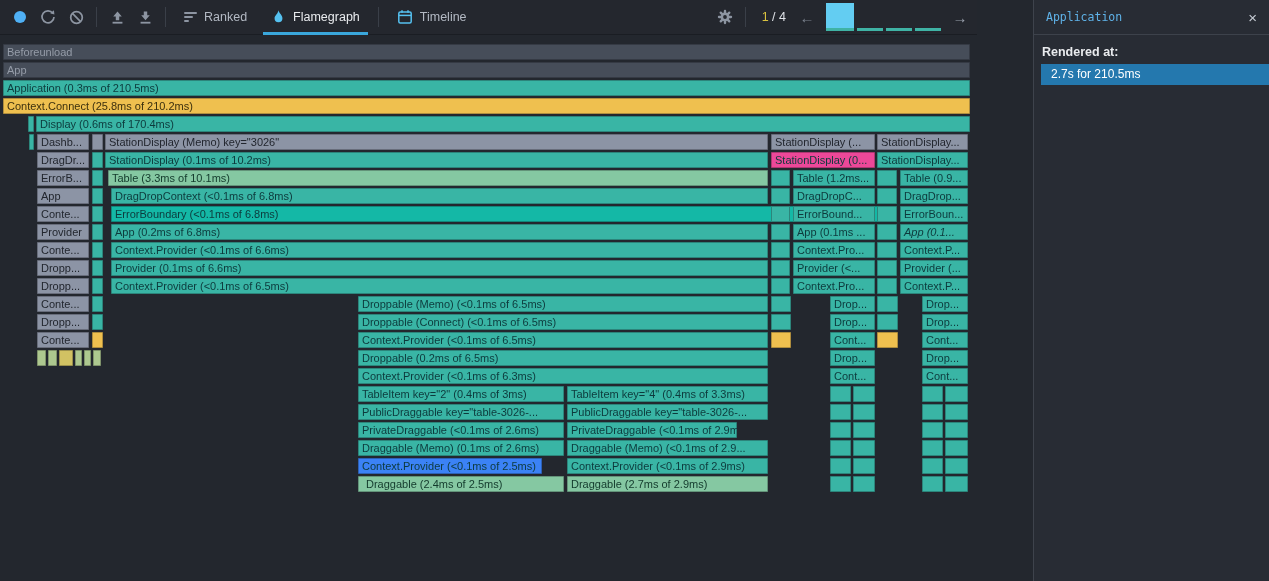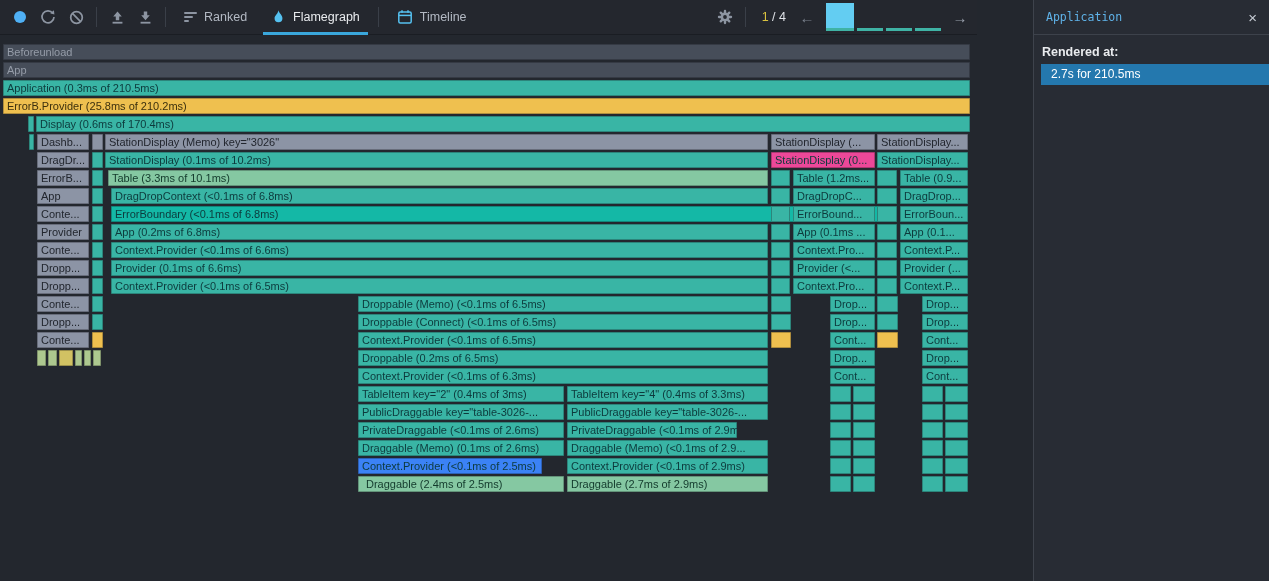--- a/index.html
+++ b/index.html
@@ -139,21 +139,21 @@
           <div class="cbar" style="width: 26px; height: 3px; background: rgb(63, 179, 165);"></div>
         </div>
       <div class="navarrow">→</div>
     </div>
   </div>
 
   <div class="flame" id="flame">
       <div class="seg" style="left: 3px; top: 9px; width: 967px; height: 16px; background: rgb(70, 77, 89); color: rgb(149, 156, 168);">Beforeunload</div>
       <div class="seg" style="left: 3px; top: 27px; width: 967px; height: 16px; background: rgb(70, 77, 89); color: rgb(149, 156, 168);">App</div>
       <div class="seg" style="left: 3px; top: 45px; width: 967px; height: 16px; background: rgb(57, 181, 165); color: rgb(13, 58, 60);">Application (0.3ms of 210.5ms)</div>
-      <div class="seg" style="left: 3px; top: 63px; width: 967px; height: 16px; background: rgb(239, 192, 79); color: rgb(60, 48, 14);">ErrorB.Provider (25.8ms of 210.2ms)</div>
+      <div class="seg" style="left: 3px; top: 63px; width: 967px; height: 16px; background: rgb(239, 192, 79); color: rgb(60, 48, 14);">Context.Connect (25.8ms of 210.2ms)</div>
       <div class="seg" style="left: 28px; top: 81px; width: 6px; height: 16px; background: rgb(57, 181, 165); color: rgb(13, 58, 60);"></div>
       <div class="seg" style="left: 36px; top: 81px; width: 934px; height: 16px; background: rgb(57, 181, 165); color: rgb(13, 58, 60);">Display (0.6ms of 170.4ms)</div>
       <div class="seg" style="left: 29px; top: 99px; width: 5px; height: 16px; background: rgb(57, 181, 165); color: rgb(13, 58, 60);"></div>
       <div class="seg" style="left: 37px; top: 99px; width: 52px; height: 16px; background: rgb(140, 148, 165); color: rgb(34, 38, 46);">Dashb...</div>
       <div class="seg" style="left: 92px; top: 99px; width: 11px; height: 16px; background: rgb(140, 148, 165); color: rgb(34, 38, 46);"></div>
       <div class="seg" style="left: 105px; top: 99px; width: 663px; height: 16px; background: rgb(140, 148, 165); color: rgb(34, 38, 46);">StationDisplay (Memo) key="3026"</div>
       <div class="seg" style="left: 771px; top: 99px; width: 104px; height: 16px; background: rgb(140, 148, 165); color: rgb(34, 38, 46);">StationDisplay (...</div>
       <div class="seg" style="left: 877px; top: 99px; width: 91px; height: 16px; background: rgb(140, 148, 165); color: rgb(34, 38, 46);">StationDisplay...</div>
       <div class="seg" style="left: 37px; top: 117px; width: 52px; height: 16px; background: rgb(140, 148, 165); color: rgb(34, 38, 46);">DragDr...</div>
       <div class="seg" style="left: 92px; top: 117px; width: 11px; height: 16px; background: rgb(57, 181, 165); color: rgb(13, 58, 60);"></div>
@@ -180,21 +180,21 @@
       <div class="seg" style="left: 771px; top: 171px; width: 19px; height: 16px; background: rgb(57, 181, 165); color: rgb(13, 58, 60);"></div>
       <div class="seg" style="left: 793px; top: 171px; width: 82px; height: 16px; background: rgb(57, 181, 165); color: rgb(13, 58, 60);">ErrorBound...</div>
       <div class="seg" style="left: 877px; top: 171px; width: 20px; height: 16px; background: rgb(57, 181, 165); color: rgb(13, 58, 60);"></div>
       <div class="seg" style="left: 900px; top: 171px; width: 68px; height: 16px; background: rgb(57, 181, 165); color: rgb(13, 58, 60);">ErrorBoun...</div>
       <div class="seg" style="left: 37px; top: 189px; width: 52px; height: 16px; background: rgb(140, 148, 165); color: rgb(34, 38, 46);">Provider</div>
       <div class="seg" style="left: 92px; top: 189px; width: 11px; height: 16px; background: rgb(57, 181, 165); color: rgb(13, 58, 60);"></div>
       <div class="seg" style="left: 111px; top: 189px; width: 657px; height: 16px; background: rgb(57, 181, 165); color: rgb(13, 58, 60);">App (0.2ms of 6.8ms)</div>
       <div class="seg" style="left: 771px; top: 189px; width: 19px; height: 16px; background: rgb(57, 181, 165); color: rgb(13, 58, 60);"></div>
       <div class="seg" style="left: 793px; top: 189px; width: 82px; height: 16px; background: rgb(57, 181, 165); color: rgb(13, 58, 60);">App (0.1ms ...</div>
       <div class="seg" style="left: 877px; top: 189px; width: 20px; height: 16px; background: rgb(57, 181, 165); color: rgb(13, 58, 60);"></div>
-      <div class="seg" style="left: 900px; top: 189px; width: 68px; height: 16px; background: rgb(57, 181, 165); color: rgb(13, 58, 60);">App (0.1...</div>
+      <div class="seg" style="left: 900px; top: 189px; width: 68px; height: 16px; background: rgb(57, 181, 165); color: rgb(13, 58, 60); font-style: italic;">App (0.1...</div>
       <div class="seg" style="left: 37px; top: 207px; width: 52px; height: 16px; background: rgb(140, 148, 165); color: rgb(34, 38, 46);">Conte...</div>
       <div class="seg" style="left: 92px; top: 207px; width: 11px; height: 16px; background: rgb(57, 181, 165); color: rgb(13, 58, 60);"></div>
       <div class="seg" style="left: 111px; top: 207px; width: 657px; height: 16px; background: rgb(57, 181, 165); color: rgb(13, 58, 60);">Context.Provider (&lt;0.1ms of 6.6ms)</div>
       <div class="seg" style="left: 771px; top: 207px; width: 19px; height: 16px; background: rgb(57, 181, 165); color: rgb(13, 58, 60);"></div>
       <div class="seg" style="left: 793px; top: 207px; width: 82px; height: 16px; background: rgb(57, 181, 165); color: rgb(13, 58, 60);">Context.Pro...</div>
       <div class="seg" style="left: 877px; top: 207px; width: 20px; height: 16px; background: rgb(57, 181, 165); color: rgb(13, 58, 60);"></div>
       <div class="seg" style="left: 900px; top: 207px; width: 68px; height: 16px; background: rgb(57, 181, 165); color: rgb(13, 58, 60);">Context.P...</div>
       <div class="seg" style="left: 37px; top: 225px; width: 52px; height: 16px; background: rgb(140, 148, 165); color: rgb(34, 38, 46);">Dropp...</div>
       <div class="seg" style="left: 92px; top: 225px; width: 11px; height: 16px; background: rgb(57, 181, 165); color: rgb(13, 58, 60);"></div>
       <div class="seg" style="left: 111px; top: 225px; width: 657px; height: 16px; background: rgb(57, 181, 165); color: rgb(13, 58, 60);">Provider (0.1ms of 6.6ms)</div>

